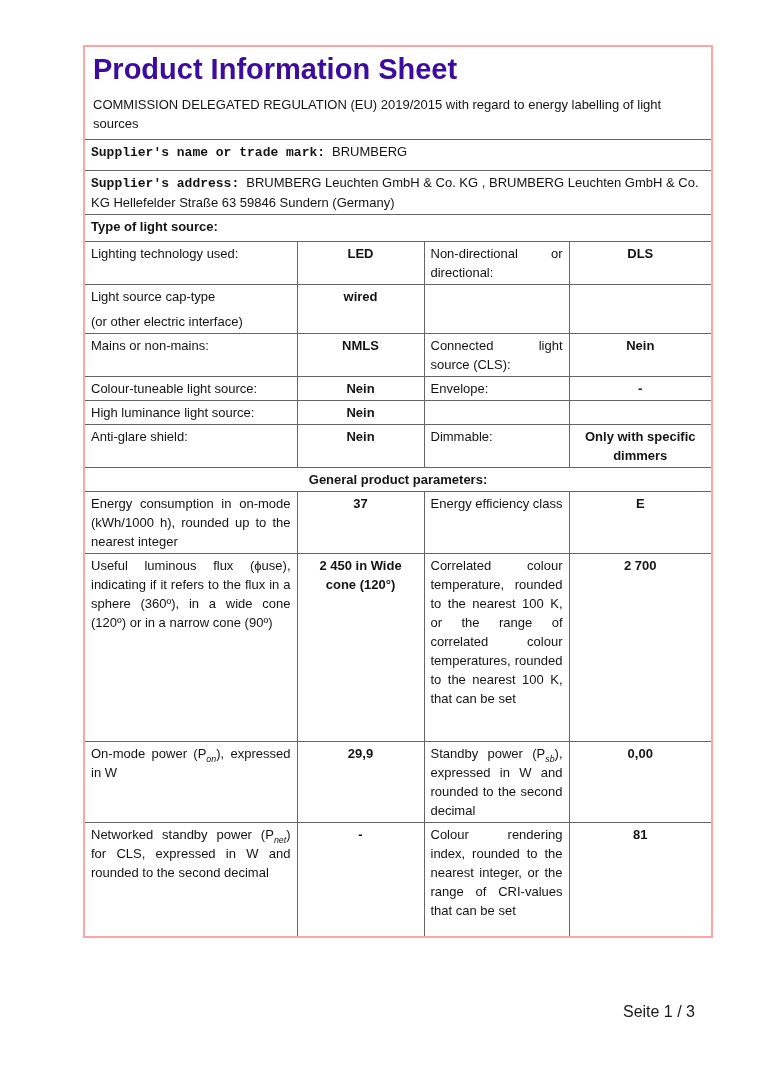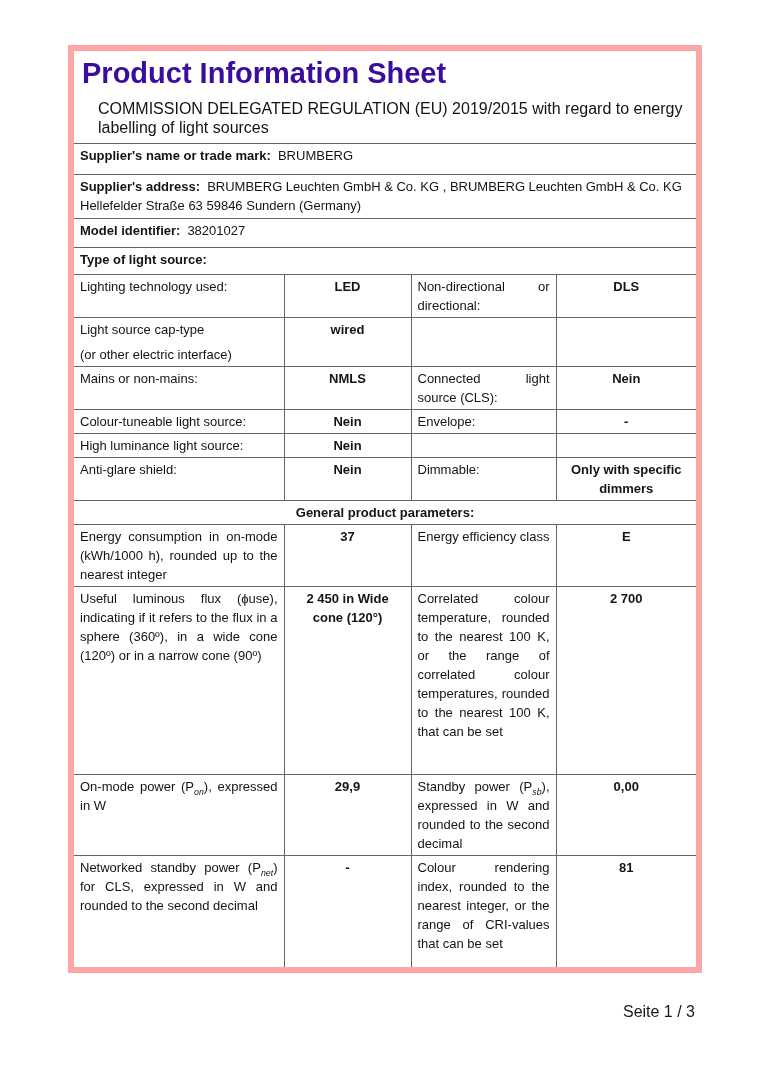--- a/index.html
+++ b/index.html
@@ -8,47 +8,47 @@
     position: relative;
     width: 764px;
     height: 1080px;
     background: #ffffff;
     font-family: "Liberation Sans", sans-serif;
     color: #141414;
     overflow: hidden;
   }
   table.sheet {
     position: absolute;
-    left: 68px;
+    left: 83px;
     top: 45px;
     width: 628px;
     border-collapse: collapse;
     table-layout: fixed;
-    border: 6px solid #fca5a5;
+    border: 2px solid #fca5a5;
   }
   td {
     border: 1px solid #666666;
     vertical-align: top;
     padding: 2px 6px;
     font-size: 13px;
     line-height: 19px;
   }
   td.p { text-align: justify; }
   td.v { text-align: center; font-weight: bold; }
   .title-cell { padding: 4px 8px 6px 8px; }
   .doc-title {
     margin: 0 0 8px 0;
     font-size: 29px;
     line-height: 36px;
     font-weight: bold;
     color: #3b0c9e;
     letter-spacing: 0px;
   }
-  .doc-subtitle { font-size: 16px; line-height: 19px; margin-left: 16px; }
-  .kv b { font-weight: bold; }
+  .doc-subtitle { font-size: 13px; line-height: 19px; }
+  .kv b { font-weight: bold; font-family: Liberation Mono, monospace; }
   .kv .val { margin-left: 7px; }
   td.section { font-weight: bold; }
   td.section-center { font-weight: bold; text-align: center; }
   .note2 { margin-top: 6px; }
   sub { font-size: 0.68em; line-height: 0; font-style: italic; }
   .footer {
     position: absolute;
     top: 1005px;
     right: 69px;
     font-size: 16px;
@@ -82,25 +82,20 @@
         <b>Supplier's name or trade mark:</b><span class="val">BRUMBERG</span>
       </td>
     </tr>
 
     <tr style="height:44px">
       <td colspan="4" class="kv">
         <b>Supplier's address:</b><span class="val">BRUMBERG Leuchten GmbH &amp; Co. KG , BRUMBERG Leuchten GmbH &amp; Co. KG Hellefelder Straße 63 59846 Sundern (Germany)</span>
       </td>
     </tr>
 
-    <tr style="height:29px">
-      <td colspan="4" class="kv">
-        <b>Model identifier:</b><span class="val">38201027</span>
-      </td>
-    </tr>
 
     <tr style="height:27px">
       <td colspan="4" class="section">Type of light source:</td>
     </tr>
 
     <tr style="height:40px">
       <td class="p">Lighting technology used:</td>
       <td class="v">LED</td>
       <td class="p">Non-directional or directional:</td>
       <td class="v">DLS</td>

